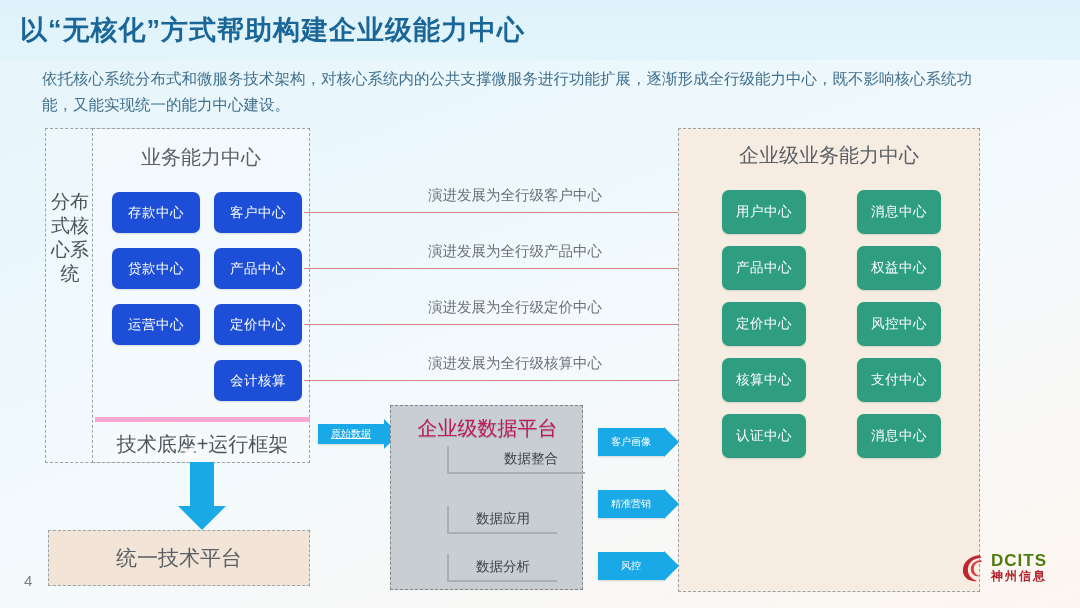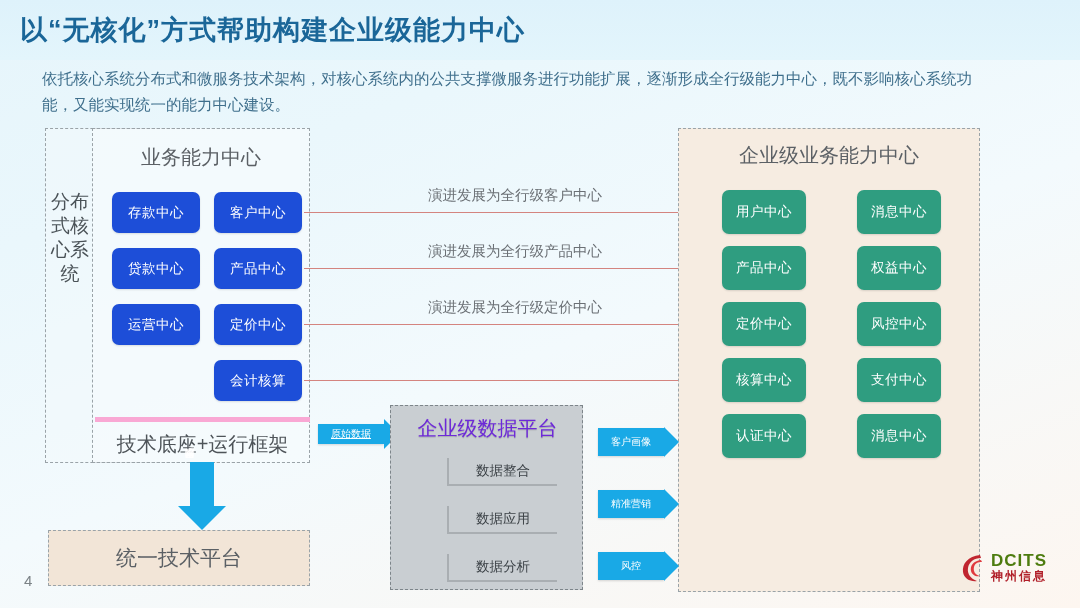--- a/index.html
+++ b/index.html
@@ -60,21 +60,21 @@
     font-size:20px;color:#4e5459;border-top:5px solid #f9a8d4;}
   .uniplat{position:absolute;left:48px;top:530px;width:262px;height:56px;
     background:#f2e5d7;border:1px dashed #9aa3a8;box-sizing:border-box;
     display:flex;align-items:center;justify-content:center;
     font-size:21px;color:#5b6065;}
 
   
   .dataplat{position:absolute;left:390px;top:405px;width:193px;height:185px;
     background:#c9ced2;border:1px dashed #7d858a;box-sizing:border-box;}
   .dataplat .dp-title{position:absolute;left:0;top:9px;width:193px;
-    text-align:center;font-size:20px;color:#6d28d9;
+    text-align:center;font-size:20px;color:#be185d;
     text-shadow:0 1px 1px rgba(0,0,0,.18);}
   .dp-item{position:absolute;left:56px;width:108px;height:26px;
     display:flex;align-items:center;justify-content:center;
     font-size:13.5px;color:#3c4247;
     border-left:2px solid #a9aeb2;border-bottom:2px solid #a9aeb2;}
 
   
   .barrow{position:absolute;color:#fff;font-size:10px;
     display:flex;align-items:center;}
   .barrow .body{height:18px;background:#19a9e6;display:flex;
@@ -137,20 +137,21 @@
   <div class="conn" style="left:304px;top:212px;width:425px;"></div>
   <div class="conn-lbl" style="left:340px;top:186px;width:350px;">演进发展为全行级客户中心</div>
 
   <div class="conn" style="left:304px;top:268px;width:425px;"></div>
   <div class="conn-lbl" style="left:340px;top:242px;width:350px;">演进发展为全行级产品中心</div>
 
   <div class="conn" style="left:304px;top:324px;width:425px;"></div>
   <div class="conn-lbl" style="left:340px;top:298px;width:350px;">演进发展为全行级定价中心</div>
 
   <div class="conn" style="left:304px;top:380px;width:425px;"></div>
+  <div class="conn-lbl" style="left:340px;top:354px;width:350px;">演进发展为全行级核算中心</div>
 
   <div class="dash panel-ent"></div>
   <div class="sec-title t-ent">企业级业务能力中心</div>
 
   <div class="chip green" style="left:722px;top:190px;">用户中心</div>
   <div class="chip green" style="left:722px;top:246px;">产品中心</div>
   <div class="chip green" style="left:722px;top:302px;">定价中心</div>
   <div class="chip green" style="left:722px;top:358px;">核算中心</div>
   <div class="chip green" style="left:722px;top:414px;">认证中心</div>
 
@@ -168,21 +169,21 @@
   <div class="darrow">
     <div class="shaft"></div>
     <div class="tip"></div>
     <div class="txt">同步发展</div>
   </div>
 
   <div class="uniplat">统一技术平台</div>
 
   <div class="dataplat">
     <div class="dp-title">企业级数据平台</div>
-    <div class="dp-item" style="top:52px;">数据整合</div>
+    <div class="dp-item" style="top:40px;padding-left:28px;">数据整合</div>
     <div class="dp-item" style="top:100px;">数据应用</div>
     <div class="dp-item" style="top:148px;">数据分析</div>
   </div>
 
   <div class="barrow barrow-r" style="top:427px;">
     <div class="body">客户画像</div>
     <div class="head"></div>
   </div>
   <div class="barrow barrow-r" style="top:489px;">
     <div class="body">精准营销</div>

